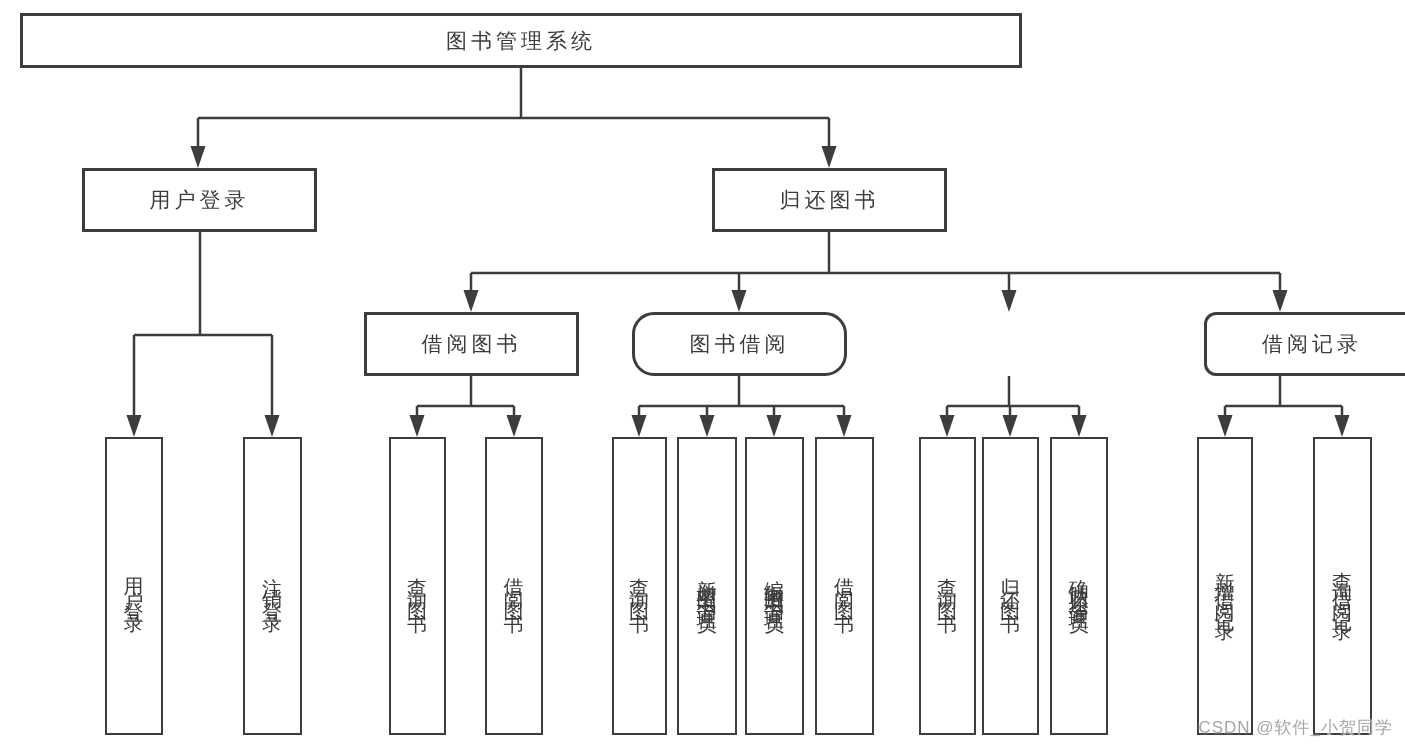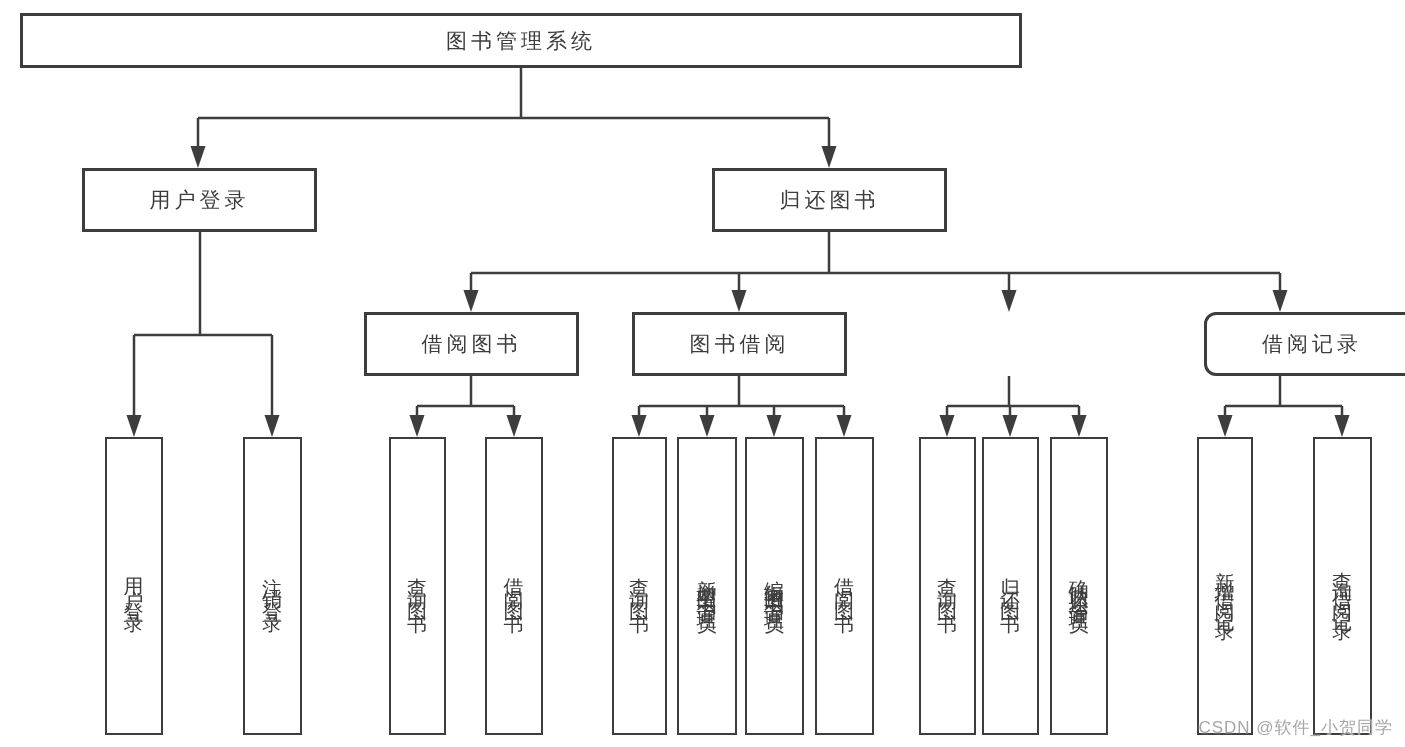--- a/index.html
+++ b/index.html
@@ -116,21 +116,21 @@
       <polygon points="1342,437 1334.5,415 1349.5,415"></polygon>
     </g>
   </svg>
 
   <div class="hnode" style="left:20px; top:13px; width:1002px; height:55px;">图书管理系统</div>
 
   <div class="hnode" style="left:82px; top:168px; width:235px; height:64px;">用户登录</div>
   <div class="hnode" style="left:712px; top:168px; width:235px; height:64px;">归还图书</div>
 
   <div class="hnode" style="left:364px; top:312px; width:215px; height:64px;">借阅图书</div>
-  <div class="hnode" style="left:632px; top:312px; width:215px; height:64px;">图书借阅</div>
+  <div class="hnode" style="left:632px; top:312px; width:215px; height:64px;border-radius:22px;">图书借阅</div>
   <div class="hnode" style="left:1204px; top:312px; width:216px; height:64px;border-radius:12px;">借阅记录</div>
 
   <div class="vnode sp4" style="left:105px; width:58px;">用户登录</div>
   <div class="vnode sp4" style="left:243px; width:59px;">注销登录</div>
 
   <div class="vnode sp4" style="left:389px; width:57px;">查询图书</div>
   <div class="vnode sp4" style="left:485px; width:58px;">借阅图书</div>
 
   <div class="vnode sp4" style="left:612px; width:55px;">查询图书</div>
   <div class="vnode splong" style="left:677px; width:60px;">新增图书（管理员）</div>

